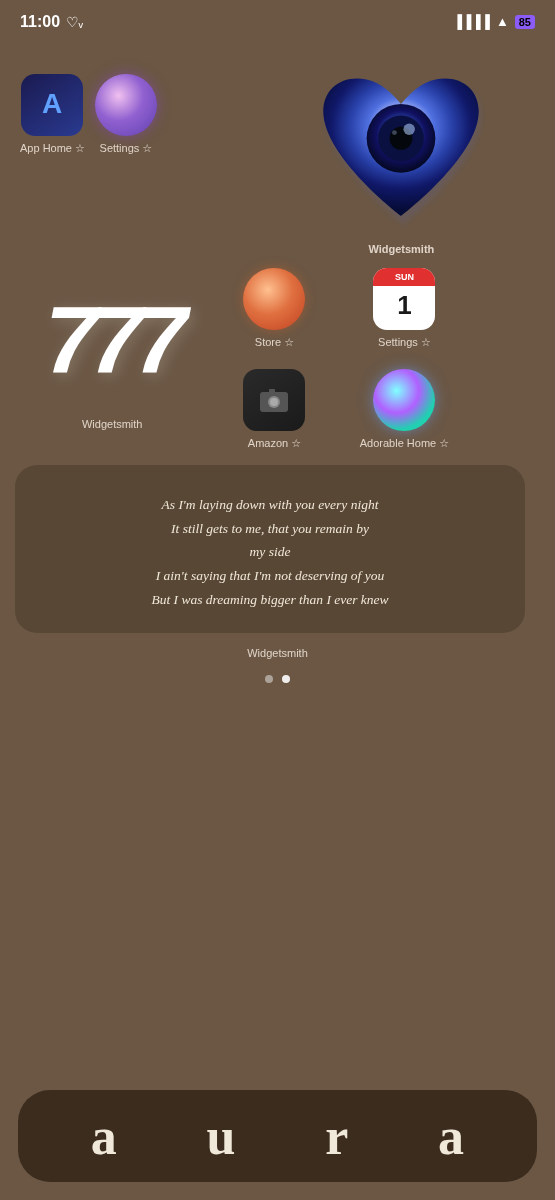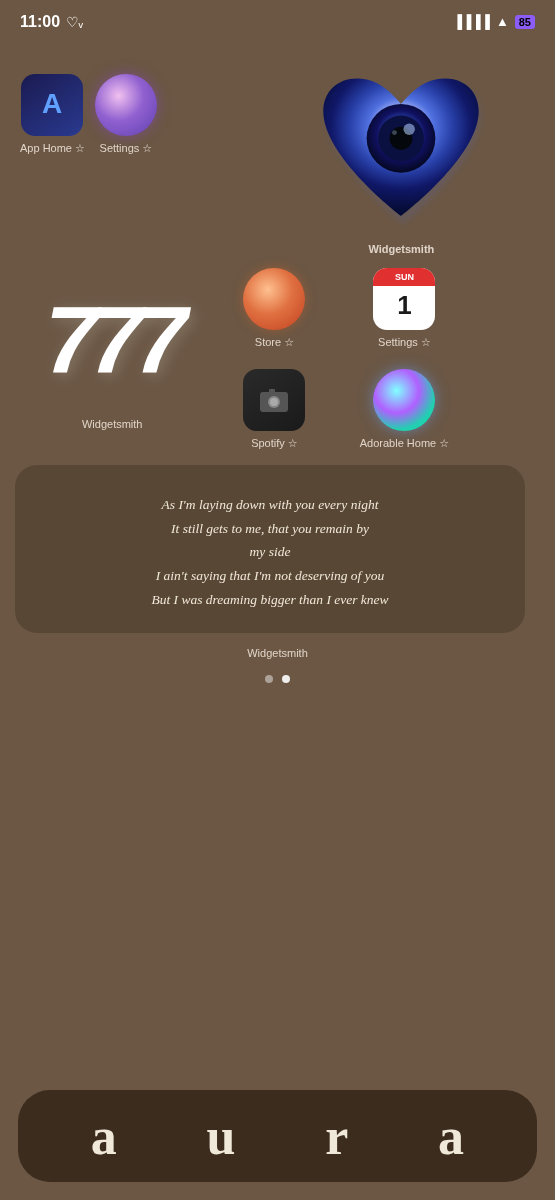--- a/index.html
+++ b/index.html
@@ -185,21 +185,21 @@
 
         <div class="app-cell" style="width:130px;">
           <div style="width:62px; height:62px; border-radius:14px; background:linear-gradient(145deg,#2a2a2a,#1a1a1a); display:flex; align-items:center; justify-content:center; margin-bottom:6px;">
             <svg width="36" height="36" viewBox="0 0 36 36">
               <rect x="4" y="10" width="28" height="20" rx="3" fill="#555"></rect>
               <circle cx="18" cy="20" r="6" fill="#888"></circle>
               <circle cx="18" cy="20" r="4" fill="#aaa"></circle>
               <rect x="13" y="7" width="6" height="5" rx="1" fill="#555"></rect>
             </svg>
           </div>
-          <span class="lbl">Spotify ☆</span>
+          <span class="lbl">Amazon ☆</span>
         </div>
 
         <div class="app-cell" style="width:130px;">
           <div class="orb" style="background: radial-gradient(circle at 38% 35%, #80ffff, #b060ff 40%, #20d0b0 70%); box-shadow: 0 0 14px rgba(100,160,255,0.5); margin-bottom:6px;"></div>
           <span class="lbl">Adorable Home ☆</span>
         </div>
       </div>
     </div>
   </div>
 

